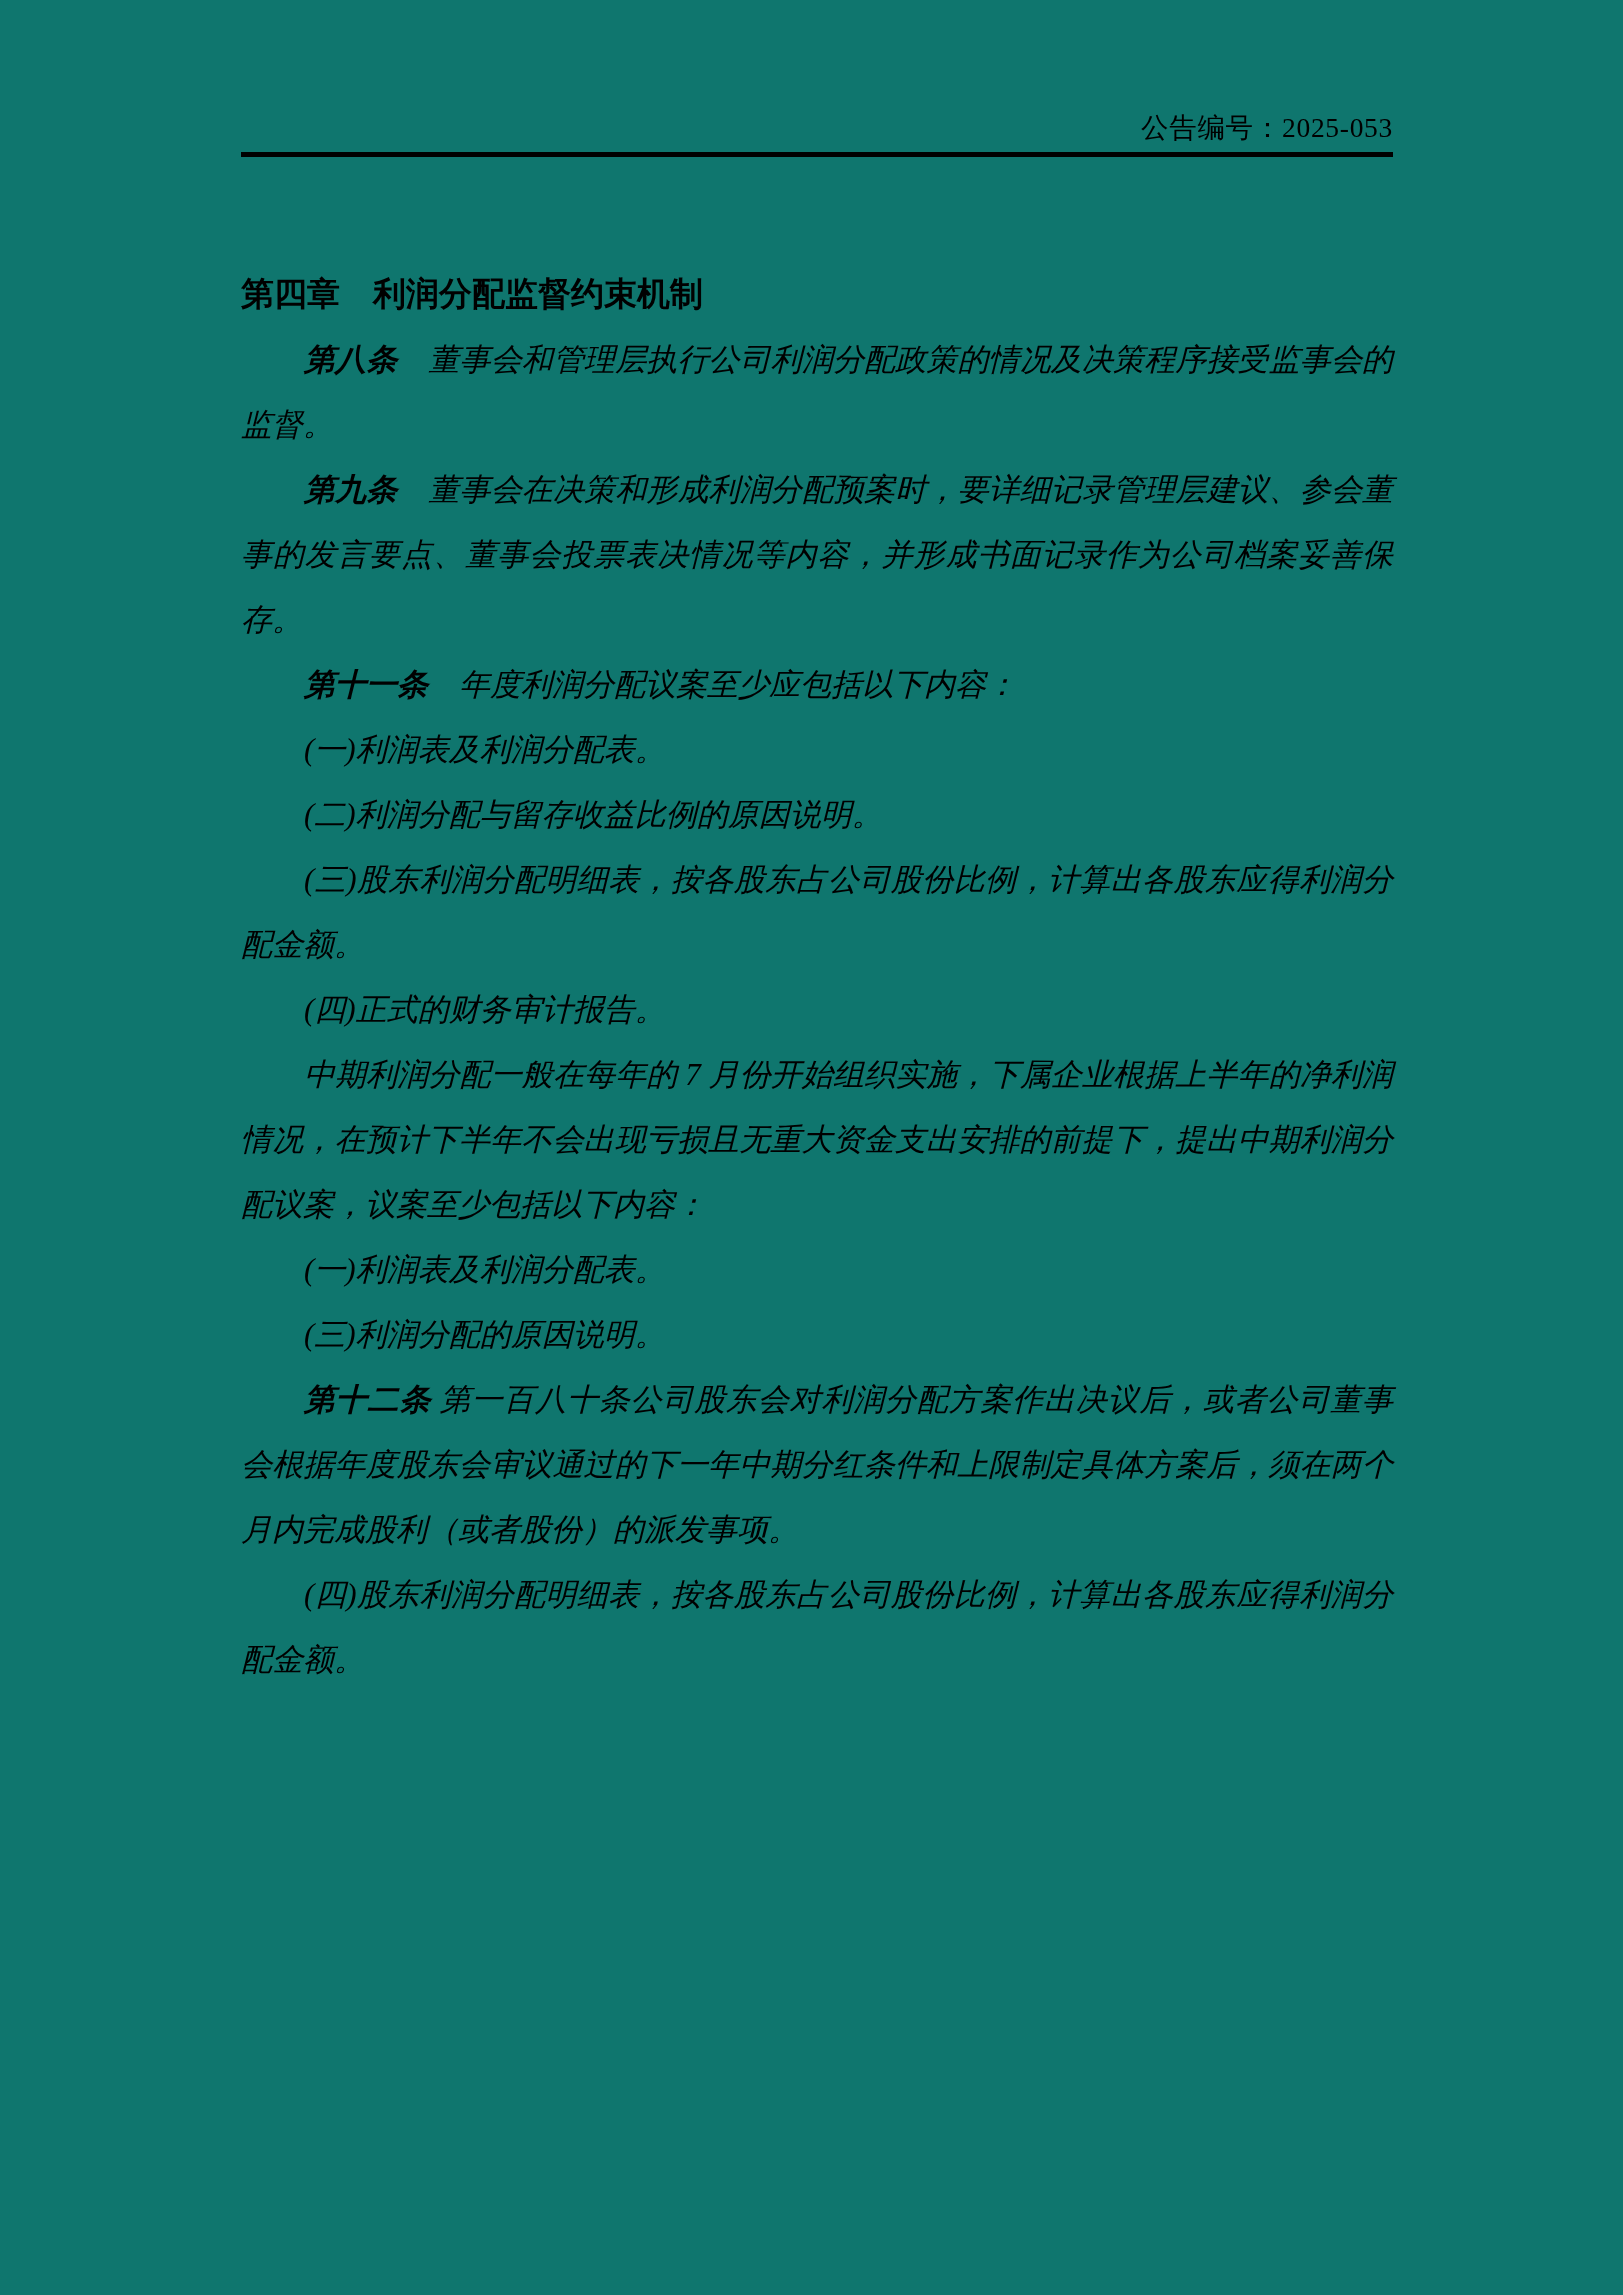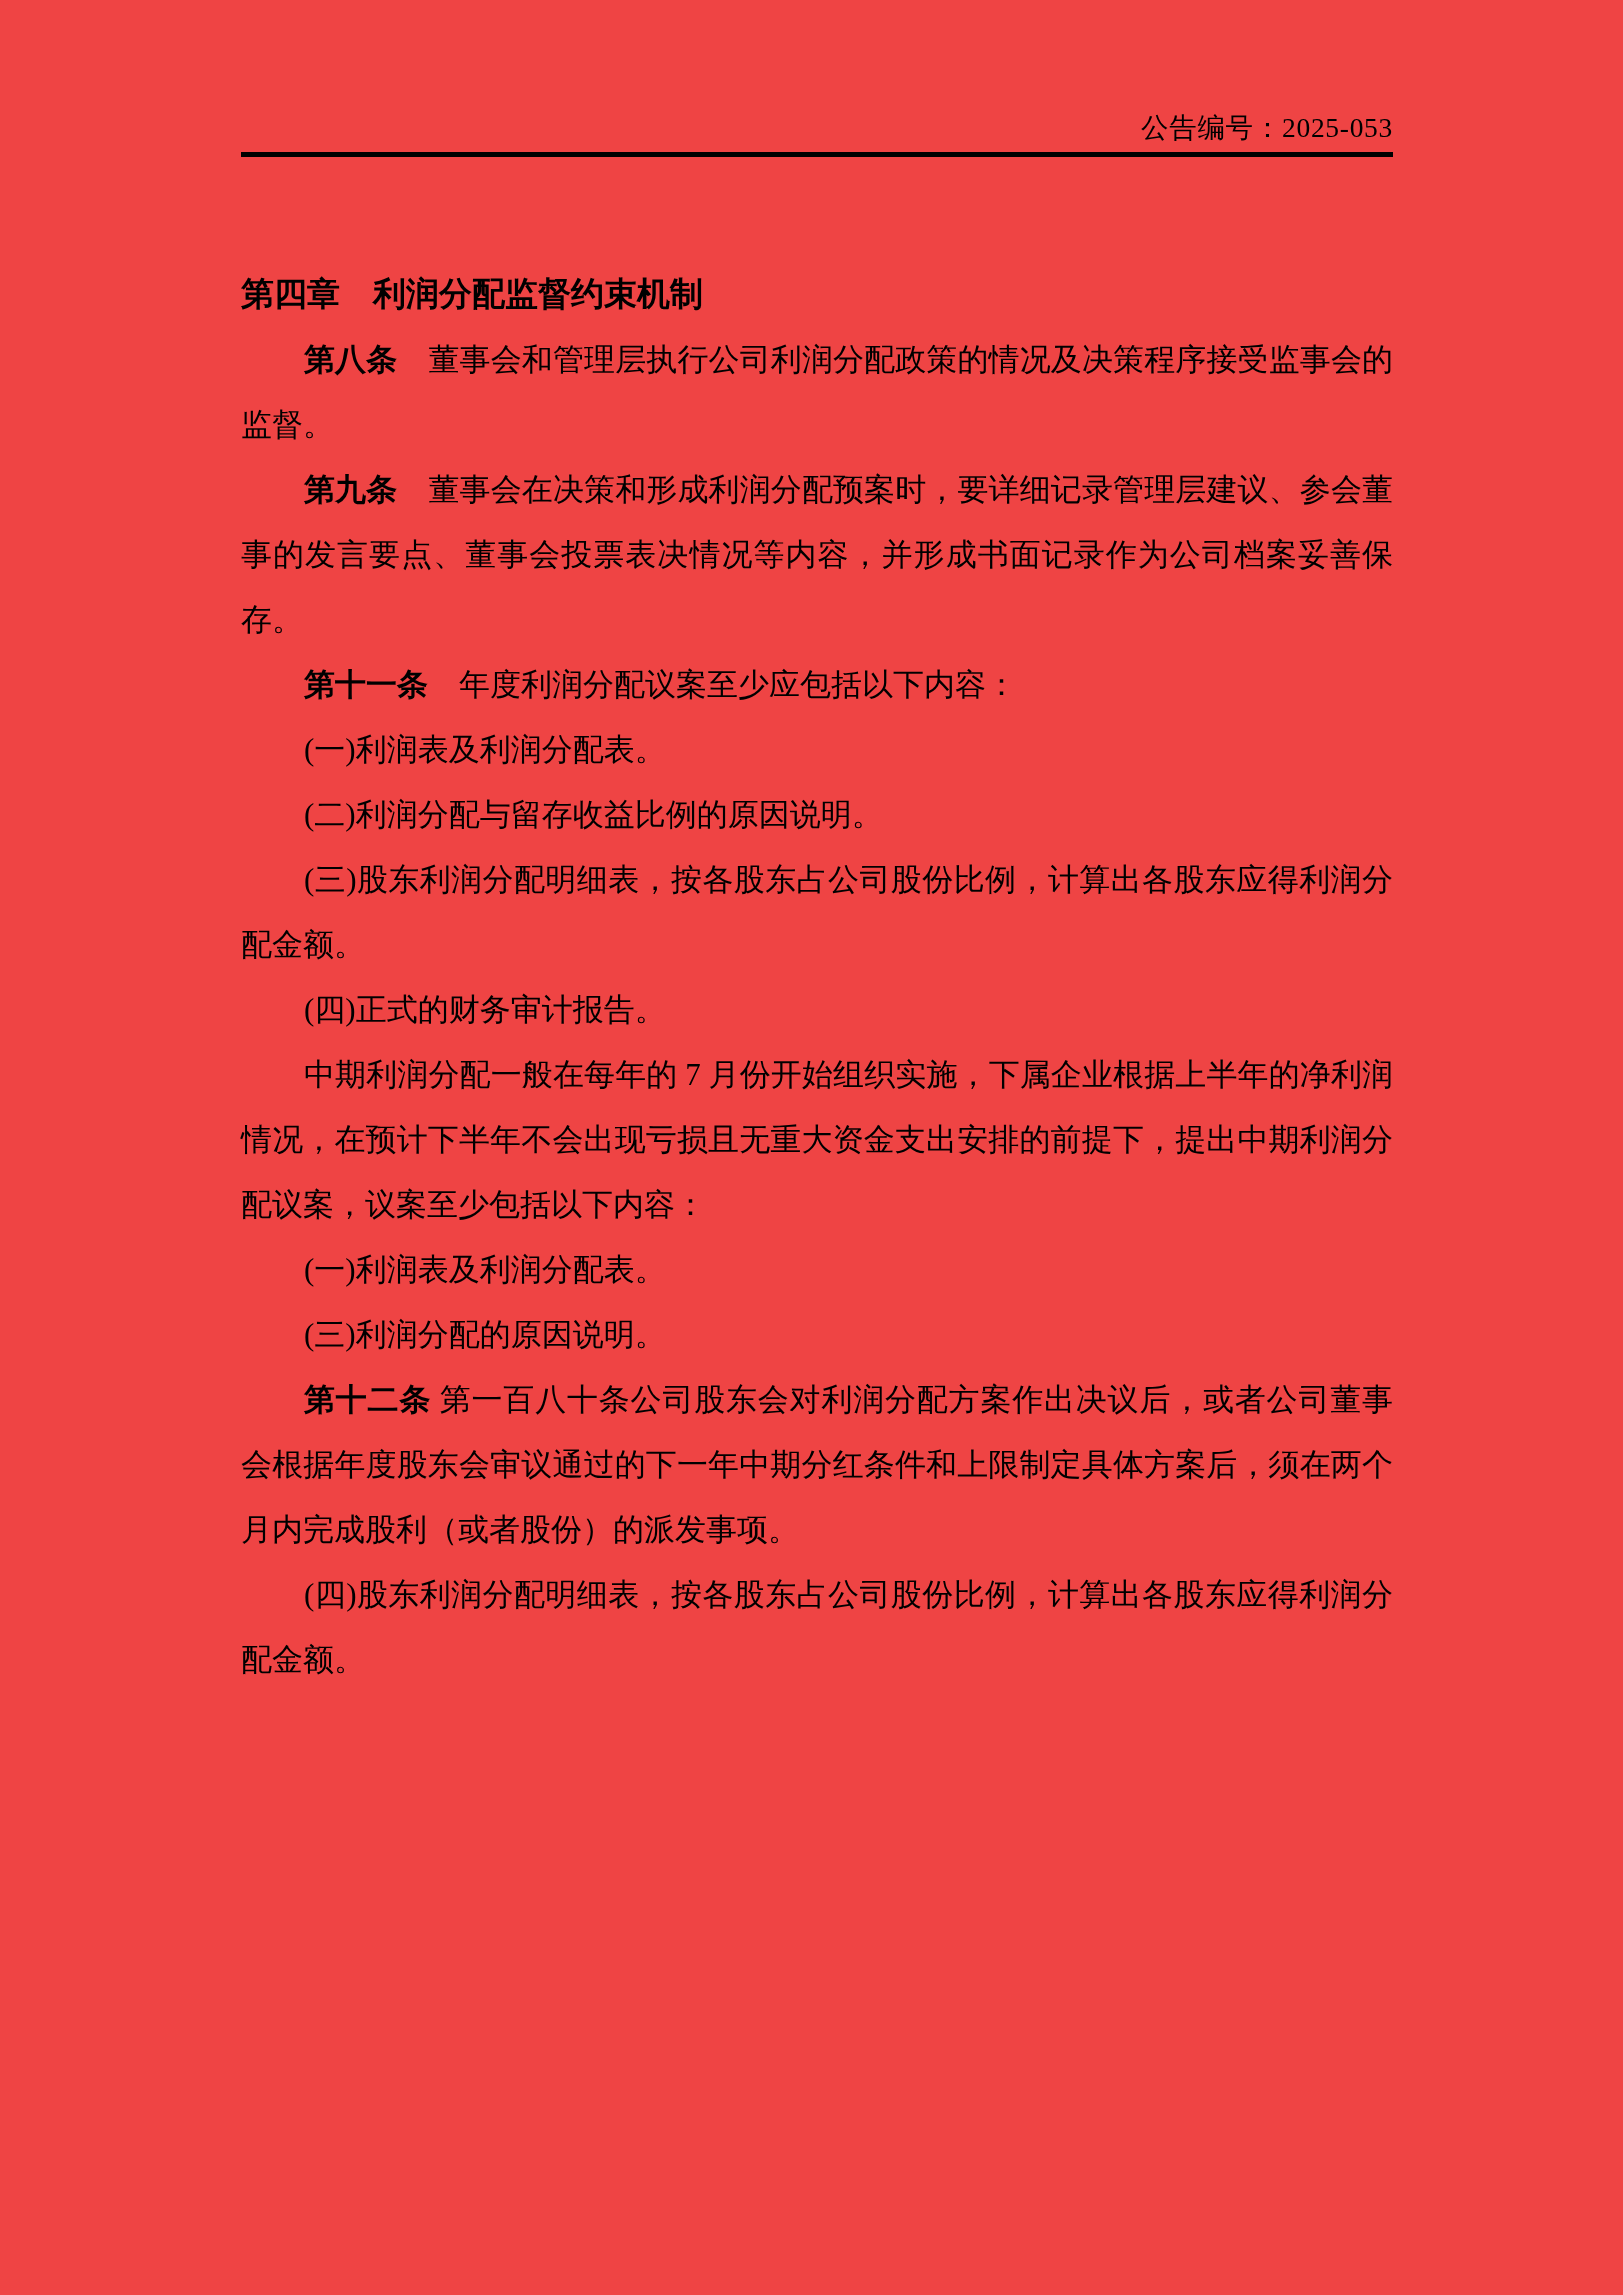--- a/index.html
+++ b/index.html
@@ -1,21 +1,21 @@
 <!DOCTYPE html>
 <html style="font-size:10.5px"><head>
 <meta charset="utf-8">
 <style>
   * { margin: 0; padding: 0; box-sizing: border-box; }
   html, body { background: #ffffff; }
   .page {
     position: relative;
     width: 1623px;
     height: 2295px;
-    background: #ef4444;
+    background: #0f766e;
     color: #000000;
     font-family: "Liberation Serif", "DejaVu Serif", serif;
     overflow: hidden;
   }
   .header {
     position: absolute;
     left: 241px;
     right: 230px;
     top: 111px;
     text-align: right;
@@ -42,21 +42,21 @@
     text-justify: inter-ideograph;
   }
   .chapter {
     font-size: 33px;
     font-weight: bold;
     text-align: left;
     text-indent: 0;
     line-height: 65px;
   }
   .chapter.spaced { margin-top: 56px; }
-  .para { text-indent: 63px; }
+  .para { text-indent: 63px; font-style: italic; }
   .term { font-weight: bold; }
 </style>
 </head>
 <body>
 
 <div class="page">
 
   <div class="header">
     <span>公告编号：2025-053</span>
   </div>

